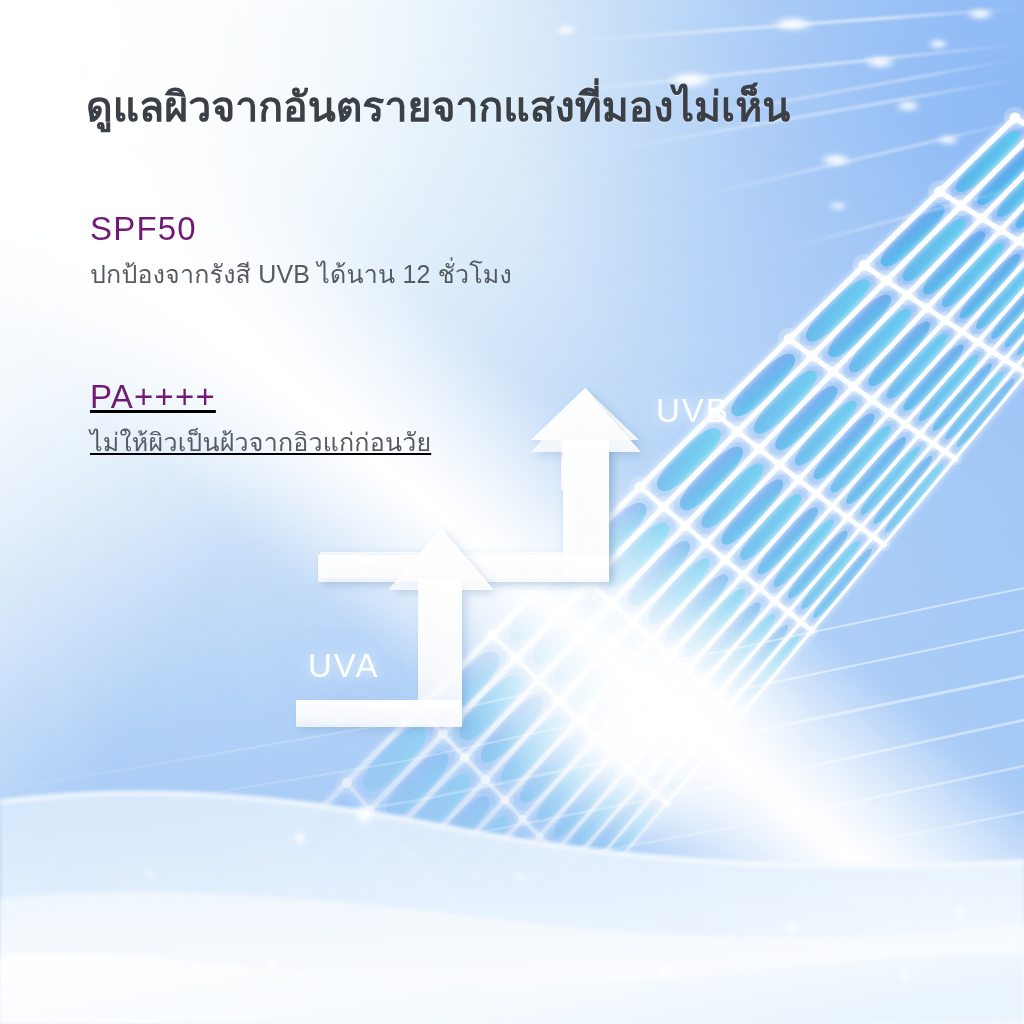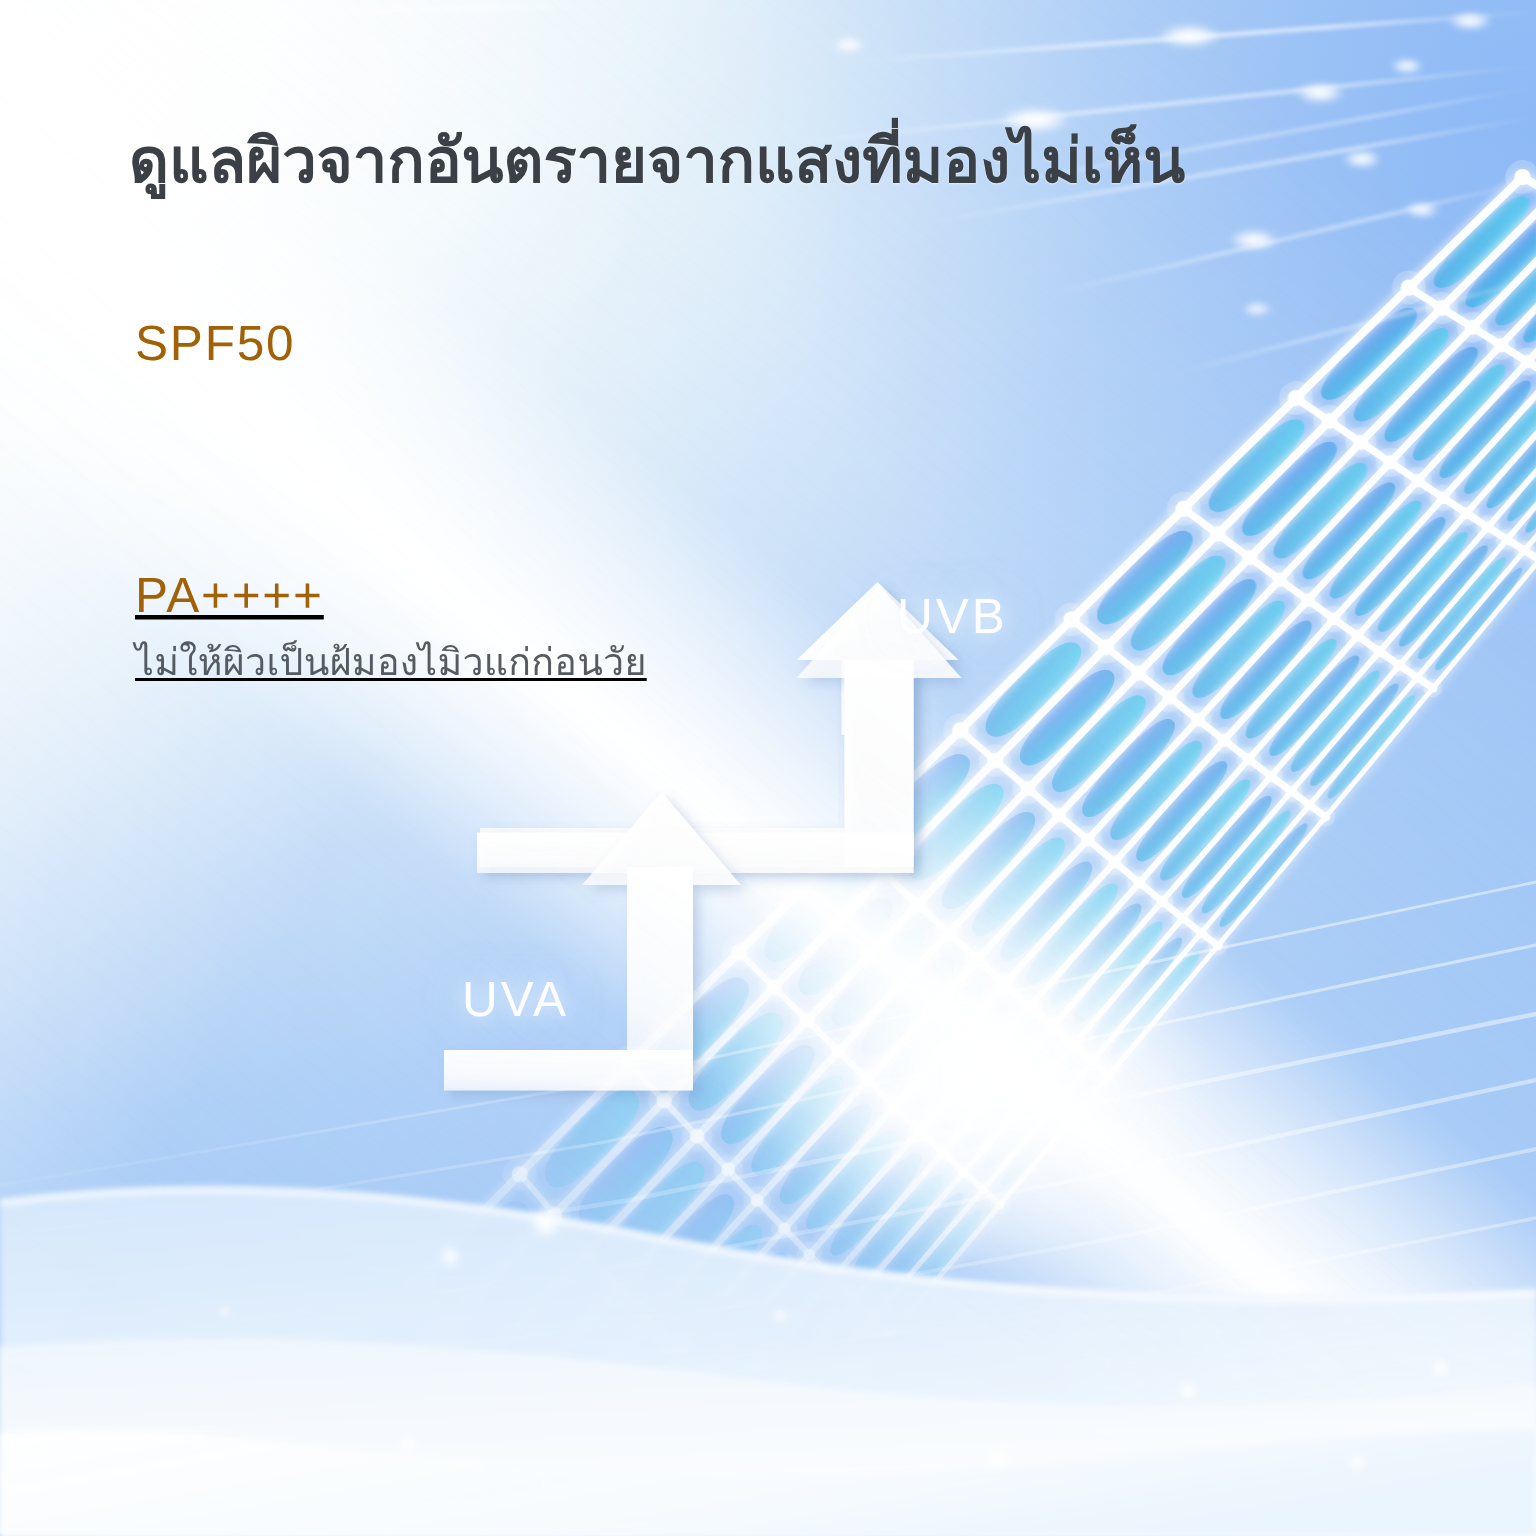--- a/index.html
+++ b/index.html
@@ -78,33 +78,33 @@
   #title{
     position:absolute;left:86px;top:83px;
     font-size:41px;line-height:1.2;font-weight:bold;
     color:#3b4046;letter-spacing:0px;white-space:nowrap;
     text-shadow:0 1px 1px rgba(255,255,255,0.55);
   }
   .blk{position:absolute;left:90px;}
   #blk-spf{top:210px;}
   #blk-pa{top:378px;text-decoration:underline;}
   .blk-head{
-    font-size:33px;line-height:1.15;color:#a16207;font-weight:normal;
+    font-size:33px;line-height:1.15;color:#701a75;font-weight:normal;
     letter-spacing:1.2px;margin-bottom:9px;
   }
   .blk-line{
     font-size:25px;line-height:1.38;color:#565b61;font-weight:normal;
     white-space:nowrap;letter-spacing:0.2px;
   }
   .uv-label{
     position:absolute;color:#ffffff;font-size:33px;letter-spacing:2px;
     font-weight:normal;
     text-shadow:0 0 12px rgba(255,255,255,0.75),0 0 26px rgba(190,220,255,0.55);
   }
-  #label-uvb{left:598px;top:392px;}
+  #label-uvb{left:656px;top:392px;}
   #label-uva{left:308px;top:609px;margin-top:38px;}
 </style>
 </head>
 <body>
 
 <div id="stage">
 
   <div class="layer" id="sky-base"></div>
   <div class="layer" id="sky-tint"></div>
   <div class="layer" id="sky-right-deep"></div>
@@ -685,24 +685,25 @@
       <polygon points="296,700 462,700 462,727 296,727"></polygon>
     </g>
   </svg>
 
   <div id="copy">
 
     <div id="title">ดูแลผิวจากอันตรายจากแสงที่มองไม่เห็น</div>
 
     <div class="blk" id="blk-spf">
       <div class="blk-head">SPF50</div>
+      <div class="blk-line">ปกป้องจากรังสี UVB ได้นาน 12 ชั่วโมง</div>
     </div>
 
     <div class="blk" id="blk-pa">
       <div class="blk-head">PA++++</div>
-      <div class="blk-line">ไม่ให้ผิวเป็นฝ้มองไมิวแก่ก่อนวัย</div>
+      <div class="blk-line">ไม่ให้ผิวเป็นฝ้วจากอิวแก่ก่อนวัย</div>
     </div>
 
     <div class="uv-label" id="label-uvb">UVB</div>
     <div class="uv-label" id="label-uva">UVA</div>
   </div>
 
 </div>
 
 </body></html>

